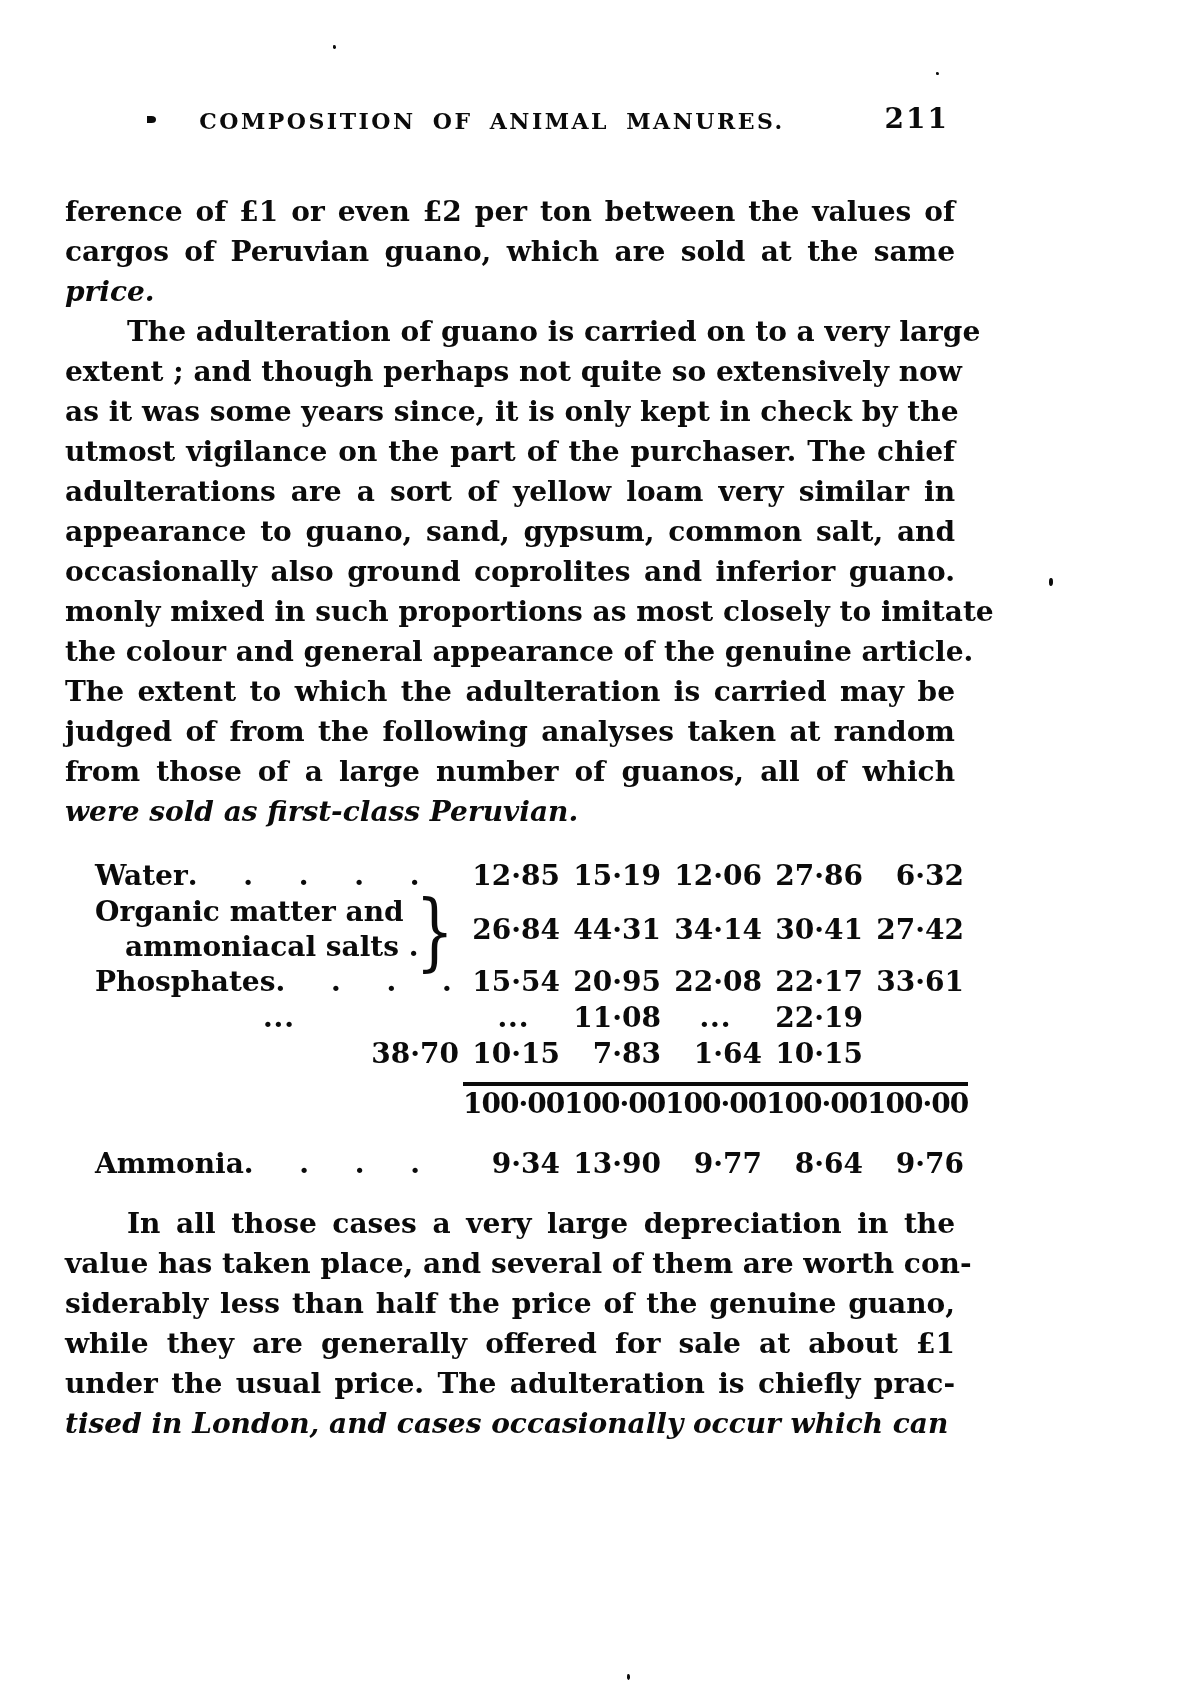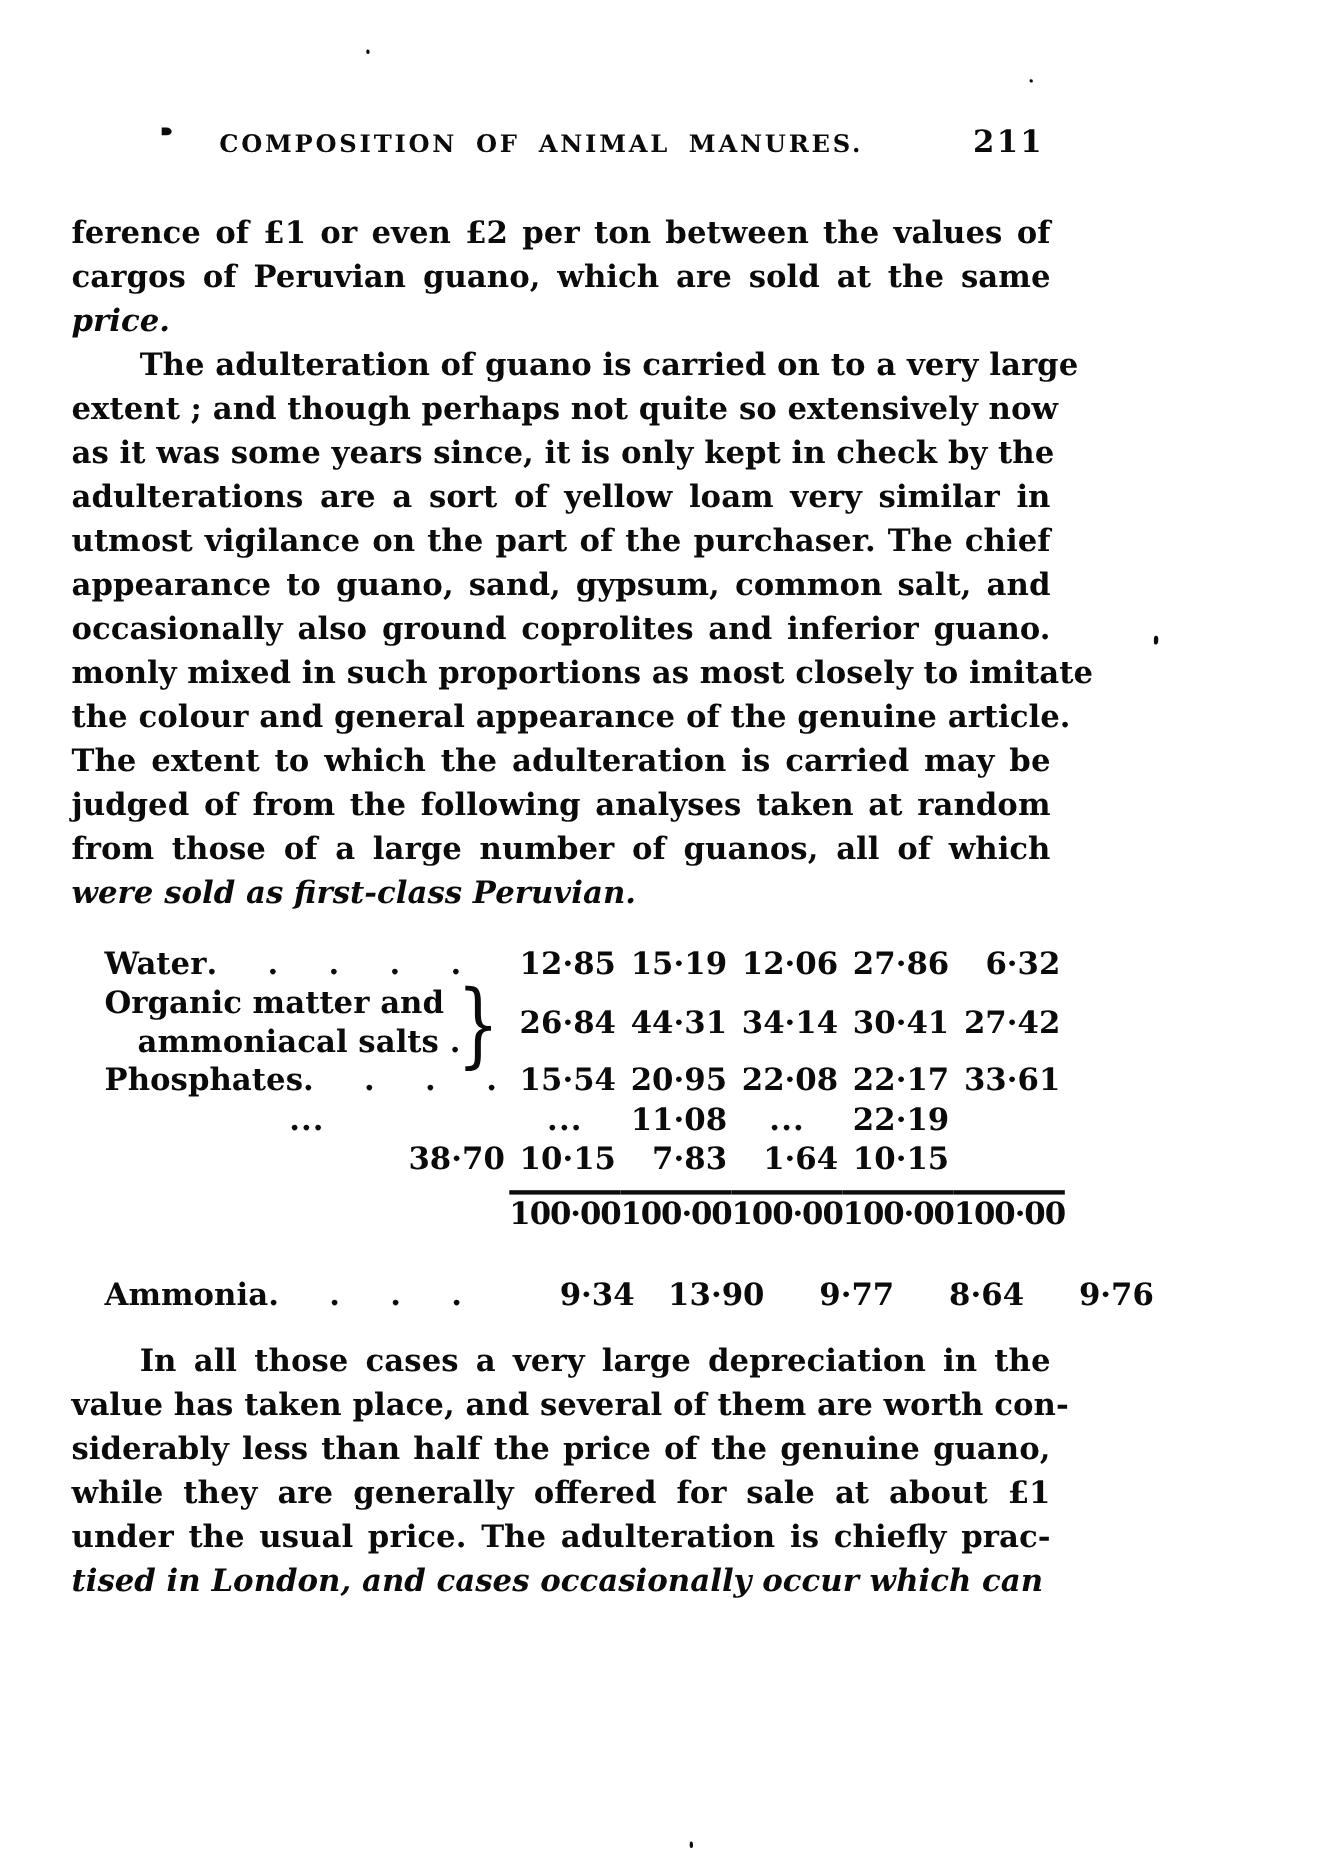--- a/index.html
+++ b/index.html
@@ -1,21 +1,21 @@
 <!DOCTYPE html>
 <html><head>
 <meta charset="utf-8">
 <style>
   html,body{margin:0;padding:0;background:#ffffff;}
   body{width:1200px;height:1693px;position:relative;overflow:hidden;
        font-family:"DejaVu Serif","Liberation Serif",serif;color:#0b0b0b;}
   .page{position:absolute;inset:0;background:#ffffff;}
 
   
-  .header{position:absolute;left:65px;top:118px;width:890px;height:38px;}
+  .header{position:absolute;left:65px;top:108px;width:890px;height:38px;}
   .running-title{position:absolute;left:0;right:0;text-align:center;
        font-size:22px;font-weight:700;letter-spacing:2.5px;word-spacing:7px;
        transform:translateX(-18px);}
   .page-number{position:absolute;right:6px;top:-6px;font-size:28px;font-weight:700;letter-spacing:2px;}
 
   
   .content{position:absolute;left:65px;top:192px;width:890px;}
   .line{height:40px;line-height:40px;font-size:28px;font-weight:700;
         text-align:justify;text-align-last:justify;white-space:nowrap;overflow:visible;}
   .line.first{text-indent:62px;}
@@ -34,21 +34,21 @@
         overflow:hidden;white-space:nowrap;}
   .trow.org{height:70px;line-height:35px;align-items:center;}
   .org-label{display:block;line-height:35px;}
   .org-l2{padding-left:30px;}
   .brace{position:absolute;right:2px;top:50%;
         transform:translateY(-47%) scale(0.72,1);
         font-size:84px;font-weight:400;line-height:70px;}
   .trow.totals{margin-top:10px;height:auto;}
   .trow.totals .tval{border-top:4px solid #0b0b0b;padding-top:0;
         text-align:right;padding-right:2px;letter-spacing:-1px;}
-  .trow.ammonia{margin-top:37px;gap:17px;}
+  .trow.ammonia{margin-top:24px;}
 
   .after-table{margin-top:22px;}
 
   
   .speck{position:absolute;background:#0b0b0b;border-radius:40% 60% 50% 50%;}
   .speck.s1{left:147px;top:116px;width:9px;height:7px;border-radius:0 70% 70% 0;}
   .speck.s2{left:333px;top:45px;width:3px;height:4px;}
   .speck.s3{left:1049px;top:578px;width:4px;height:8px;border-radius:50% 50% 60% 40%;}
   .speck.s4{left:627px;top:1674px;width:3px;height:6px;}
   .speck.s5{left:936px;top:72px;width:3px;height:3px;}
@@ -74,22 +74,22 @@
     <div>
       <div class="line">ference of £1 or even £2 per ton between the values of</div>
       <div class="line">cargos of Peruvian guano, which are sold at the same</div>
       <div class="line last">price.</div>
     </div>
 
     <div>
       <div class="line first">The adulteration of guano is carried on to a very large</div>
       <div class="line">extent ; and though perhaps not quite so extensively now</div>
       <div class="line">as it was some years since, it is only kept in check by the</div>
+      <div class="line">utmost vigilance on the part of the purchaser.  The chief</div>
       <div class="line">adulterations are a sort of yellow loam very similar in</div>
-      <div class="line">utmost vigilance on the part of the purchaser.  The chief</div>
       <div class="line">appearance to guano, sand, gypsum, common salt, and</div>
       <div class="line">occasionally also ground coprolites and inferior guano.</div>
       <div class="line">monly mixed in such proportions as most closely to imitate</div>
       <div class="line">the colour and general appearance of the genuine article.</div>
       <div class="line">The extent to which the adulteration is carried may be</div>
       <div class="line">judged of from the following analyses taken at random</div>
       <div class="line">from those of a large number of guanos, all of which</div>
       <div class="line last">were sold as first-class Peruvian.</div>
     </div>
 

